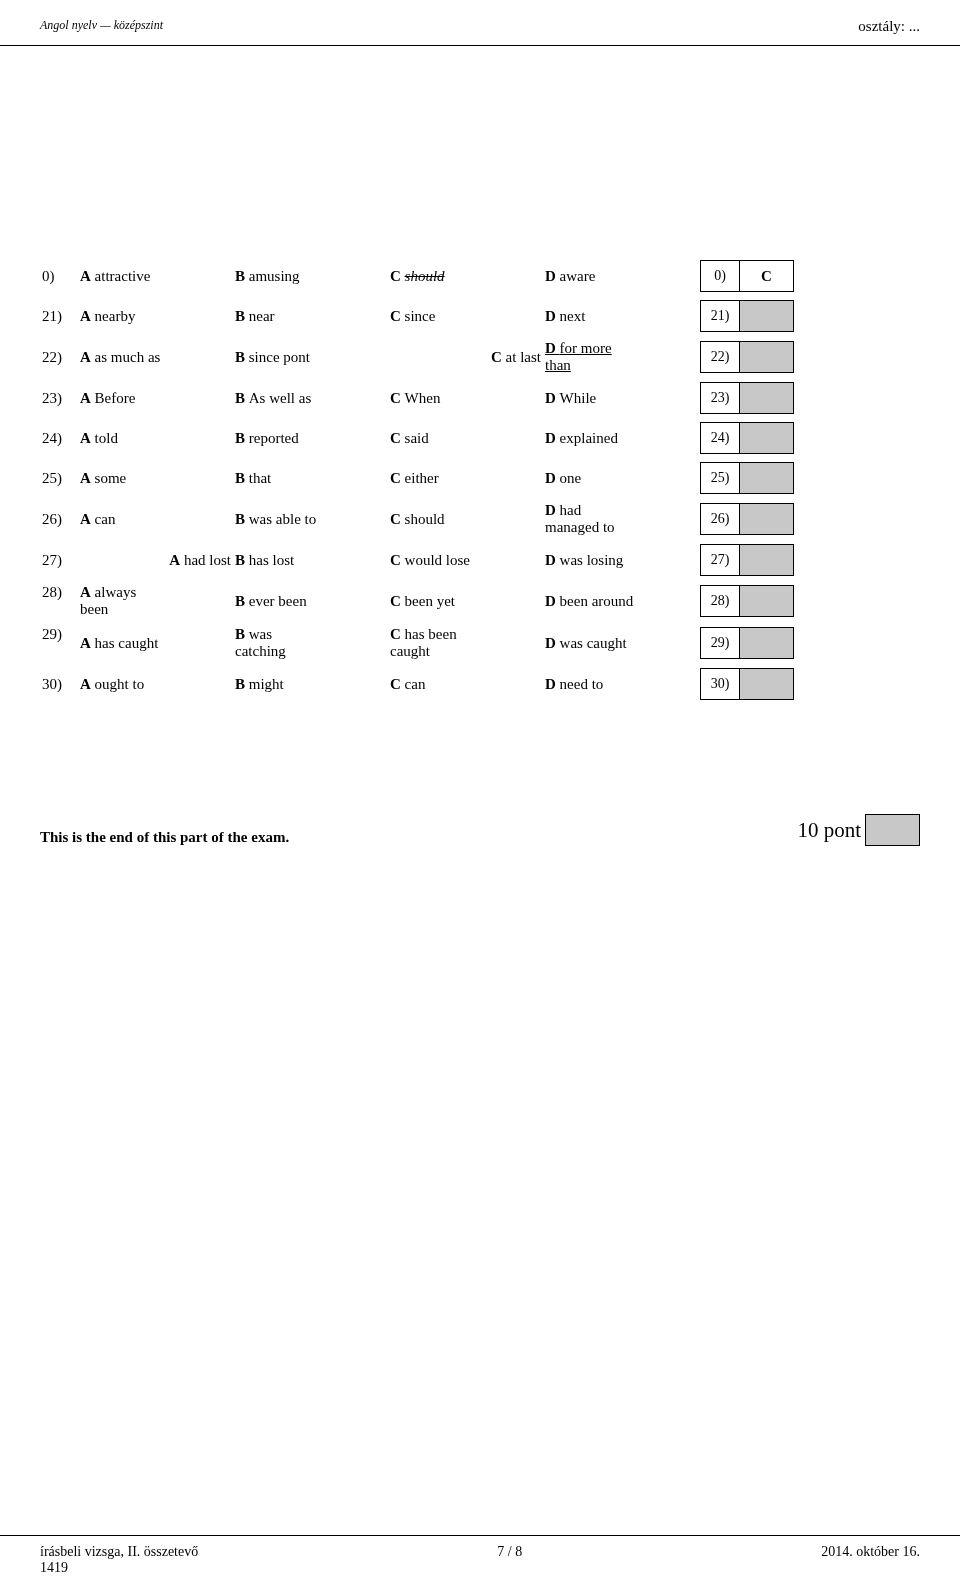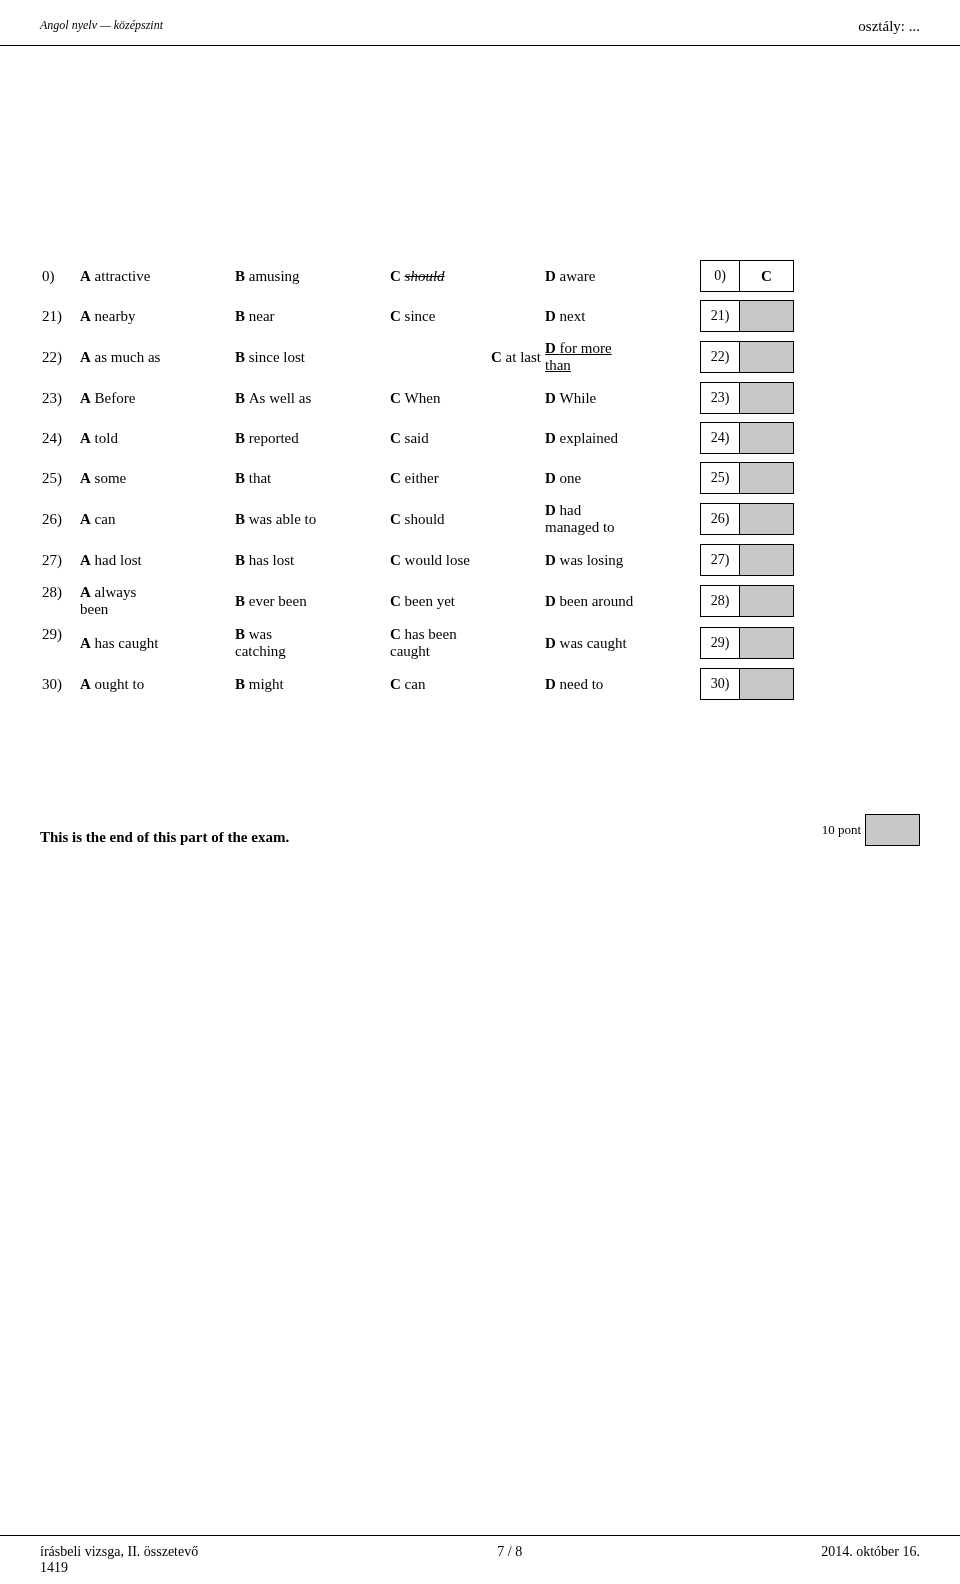--- a/index.html
+++ b/index.html
@@ -68,21 +68,21 @@
     .end-text {
       font-size: 15px;
       font-weight: bold;
       align-self: flex-end;
     }
     .pont-area {
       display: flex;
       align-items: center;
     }
     .pont-label {
-      font-size: 13px;
+      font-size: 21px;
       margin-right: 4px;
     }
     .pont-box {
       border: 1.5px solid #000;
       width: 55px;
       height: 32px;
       background: #c8c8c8;
     }
     .footer {
       position: absolute;
@@ -147,21 +147,21 @@
                 <span>21)</span>
               </div>
             <div class="ans-box-blank"></div>
           </div>
         </td>
       </tr>
 
       <tr>
         <td style="width:38px;vertical-align:middle;"><span>22)</span></td>
         <td style="width:155px;vertical-align:middle;"><span class="bold">A</span>&nbsp;<span>as much as</span></td>
-        <td style="width:155px;vertical-align:middle;"><span class="bold">B</span>&nbsp;<span>since lost</span></td>
+        <td style="width:155px;vertical-align:middle;"><span class="bold">B</span>&nbsp;<span>since pont</span></td>
         <td style="width:155px;vertical-align:middle;text-align:right;"><span class="bold">C</span>&nbsp;<span>at last</span></td>
         <td style="width:155px;vertical-align:top;padding-top:4px;text-decoration:underline;"><span class="bold">D</span>&nbsp;<span>for more<br>than</span></td>
         <td style="vertical-align:middle;">
           <div class="ans-cell">
             <div class="ans-box-num">
                 <span>22)</span>
               </div>
             <div class="ans-box-blank"></div>
           </div>
         </td>
@@ -226,21 +226,21 @@
             <div class="ans-box-num">
                 <span>26)</span>
               </div>
             <div class="ans-box-blank"></div>
           </div>
         </td>
       </tr>
 
       <tr>
         <td style="width:38px;vertical-align:middle;"><span>27)</span></td>
-        <td style="width:155px;vertical-align:middle;"><span class="bold">A</span>&nbsp;<span>had lost</span></td>
+        <td style="width:155px;vertical-align:middle;text-align:right;"><span class="bold">A</span>&nbsp;<span>had lost</span></td>
         <td style="width:155px;vertical-align:middle;"><span class="bold">B</span>&nbsp;<span>has lost</span></td>
         <td style="width:155px;vertical-align:middle;"><span class="bold">C</span>&nbsp;<span>would lose</span></td>
         <td style="width:155px;vertical-align:middle;"><span class="bold">D</span>&nbsp;<span>was losing</span></td>
         <td style="vertical-align:middle;">
           <div class="ans-cell">
             <div class="ans-box-num">
                 <span>27)</span>
               </div>
             <div class="ans-box-blank"></div>
           </div>

